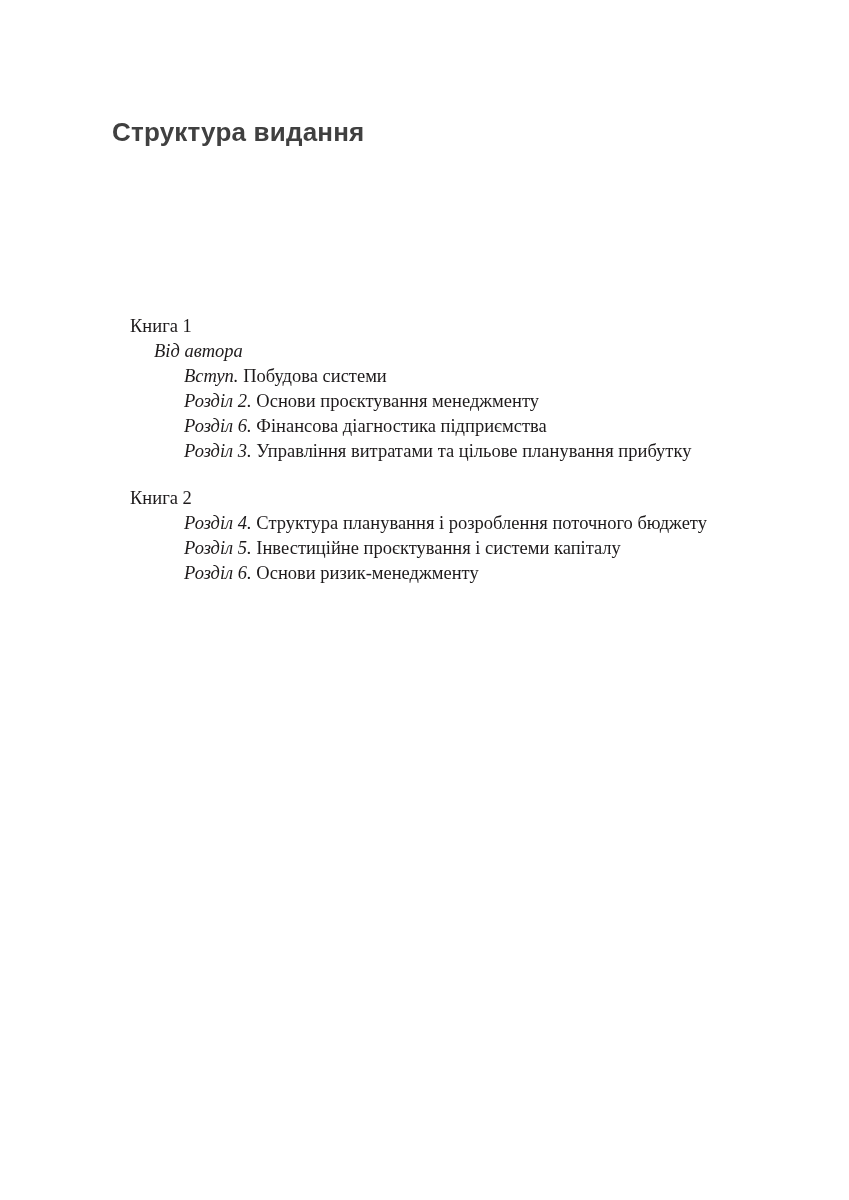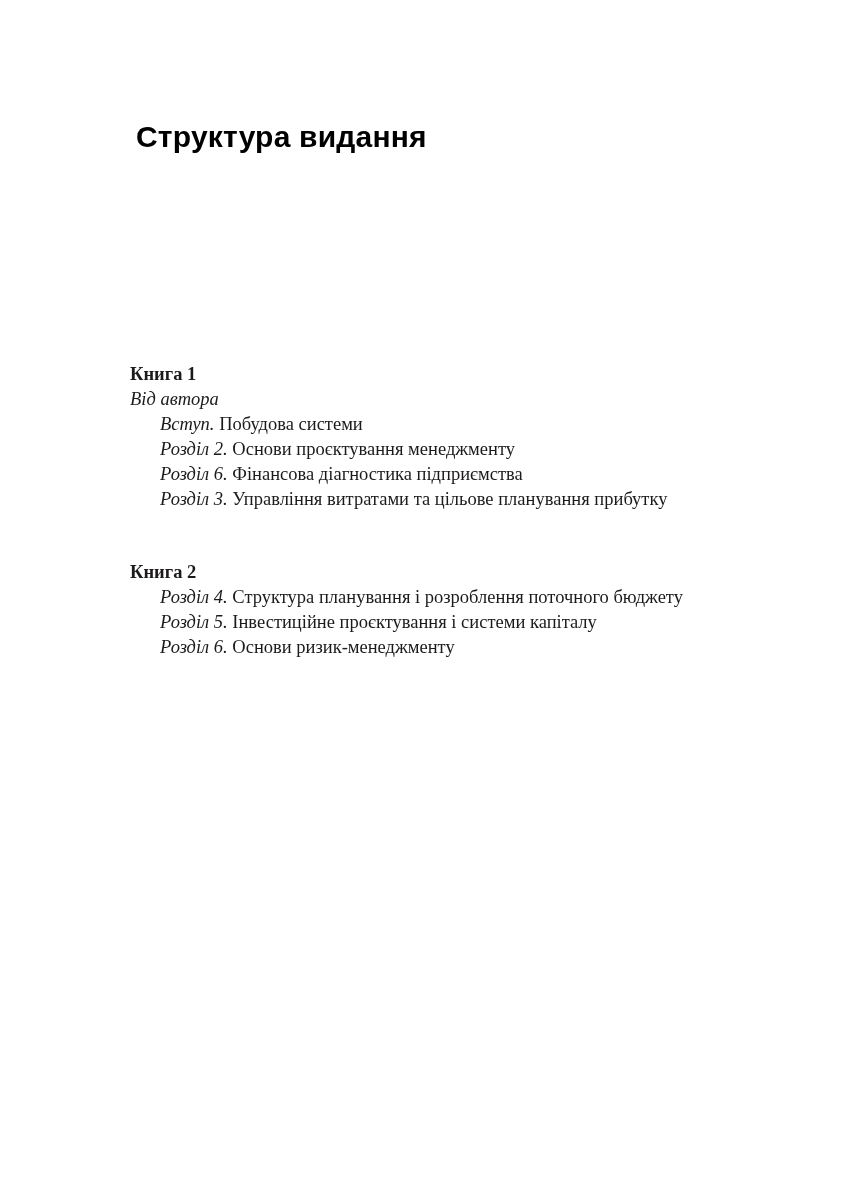--- a/index.html
+++ b/index.html
@@ -13,50 +13,50 @@
     position: relative;
     overflow: hidden;
     font-family: "Liberation Serif", serif;
   }
   .page {
     position: absolute;
     inset: 0;
   }
   .page-title {
     position: absolute;
-    left: 136px;
+    left: 112px;
     top: 100px;
     font-family: "Liberation Sans", "DejaVu Sans", sans-serif;
     font-weight: 700;
-    font-size: 30px;
+    font-size: 26px;
     letter-spacing: 0.2px;
-    color: #000000;
+    color: #404040;
   }
   .toc {
     position: absolute;
     left: 130px;
     top: 314px;
     width: 640px;
     font-family: "Liberation Serif", "DejaVu Serif", serif;
     font-size: 18.5px;
     line-height: 25px;
     color: #1d1a1b;
   }
   .toc-section + .toc-section {
     margin-top: 22px;
   }
   .toc-heading {
-    font-weight: 700;
-    margin-top: 48px;
+    font-weight: 400;
   }
   .toc-item.indent {
     padding-left: 30px;
   }
   .prefix {
     font-style: italic;
+    margin-left: 24px;
   }
   .rest {
     font-style: normal;
   }
 </style>
 </head>
 <body>
 
 <div class="page">
   <h1 class="page-title">Структура видання</h1>

